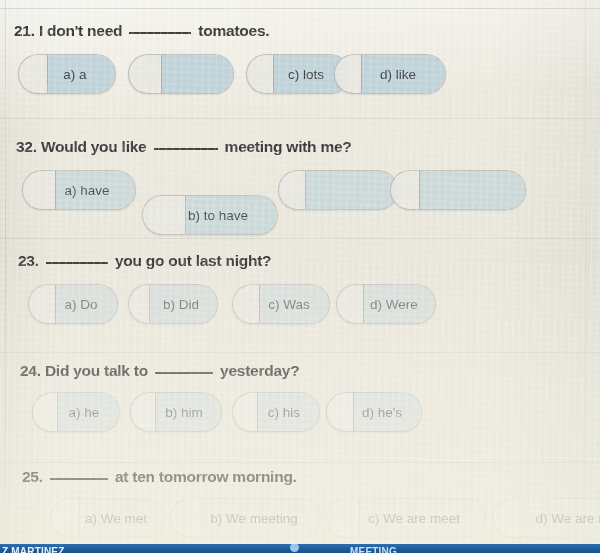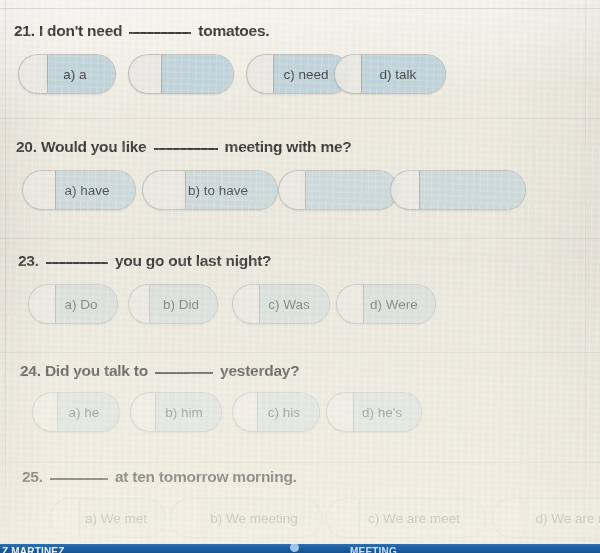--- a/index.html
+++ b/index.html
@@ -205,43 +205,43 @@
     <div class="options row-fade-1" style="top:32px;">
       <div class="opt" style="left:18px; width:98px;">
         <div class="fill" style="width:68px;"></div>
         <div class="label">a) a</div>
       </div>
       <div class="opt" style="left:128px; width:106px;">
         <div class="fill" style="width:72px;"></div>
       </div>
       <div class="opt" style="left:246px; width:104px;">
         <div class="fill" style="width:76px;"></div>
-        <div class="label">c) need</div>
+        <div class="label">c) lots</div>
       </div>
       <div class="opt" style="left:334px; width:112px;">
         <div class="fill" style="width:84px;"></div>
-        <div class="label">d) talk</div>
+        <div class="label">d) like</div>
       </div>
     </div>
   </div>
 
   <div class="question" style="top:138px;">
     <div class="q-text" style="position:absolute; left:16px; top:0;">
-      <span>20.</span>
+      <span>32.</span>
       <span>Would you like</span>
       <span class="blank" style="width:64px;"></span>
       <span>meeting with me?</span>
     </div>
 
     <div class="options row-fade-2" style="top:32px;">
       <div class="opt" style="left:22px; width:114px;">
         <div class="fill" style="width:80px;"></div>
         <div class="label">a) have</div>
       </div>
-      <div class="opt" style="left:142px; width:136px;">
+      <div class="opt" style="left:142px; width:136px;margin-top:25px;">
         <div class="fill" style="width:92px;"></div>
         <div class="label">b) to have</div>
       </div>
       <div class="opt" style="left:278px; width:120px;">
         <div class="fill" style="width:92px;"></div>
       </div>
       <div class="opt" style="left:390px; width:136px;">
         <div class="fill" style="width:106px;"></div>
       </div>
     </div>

